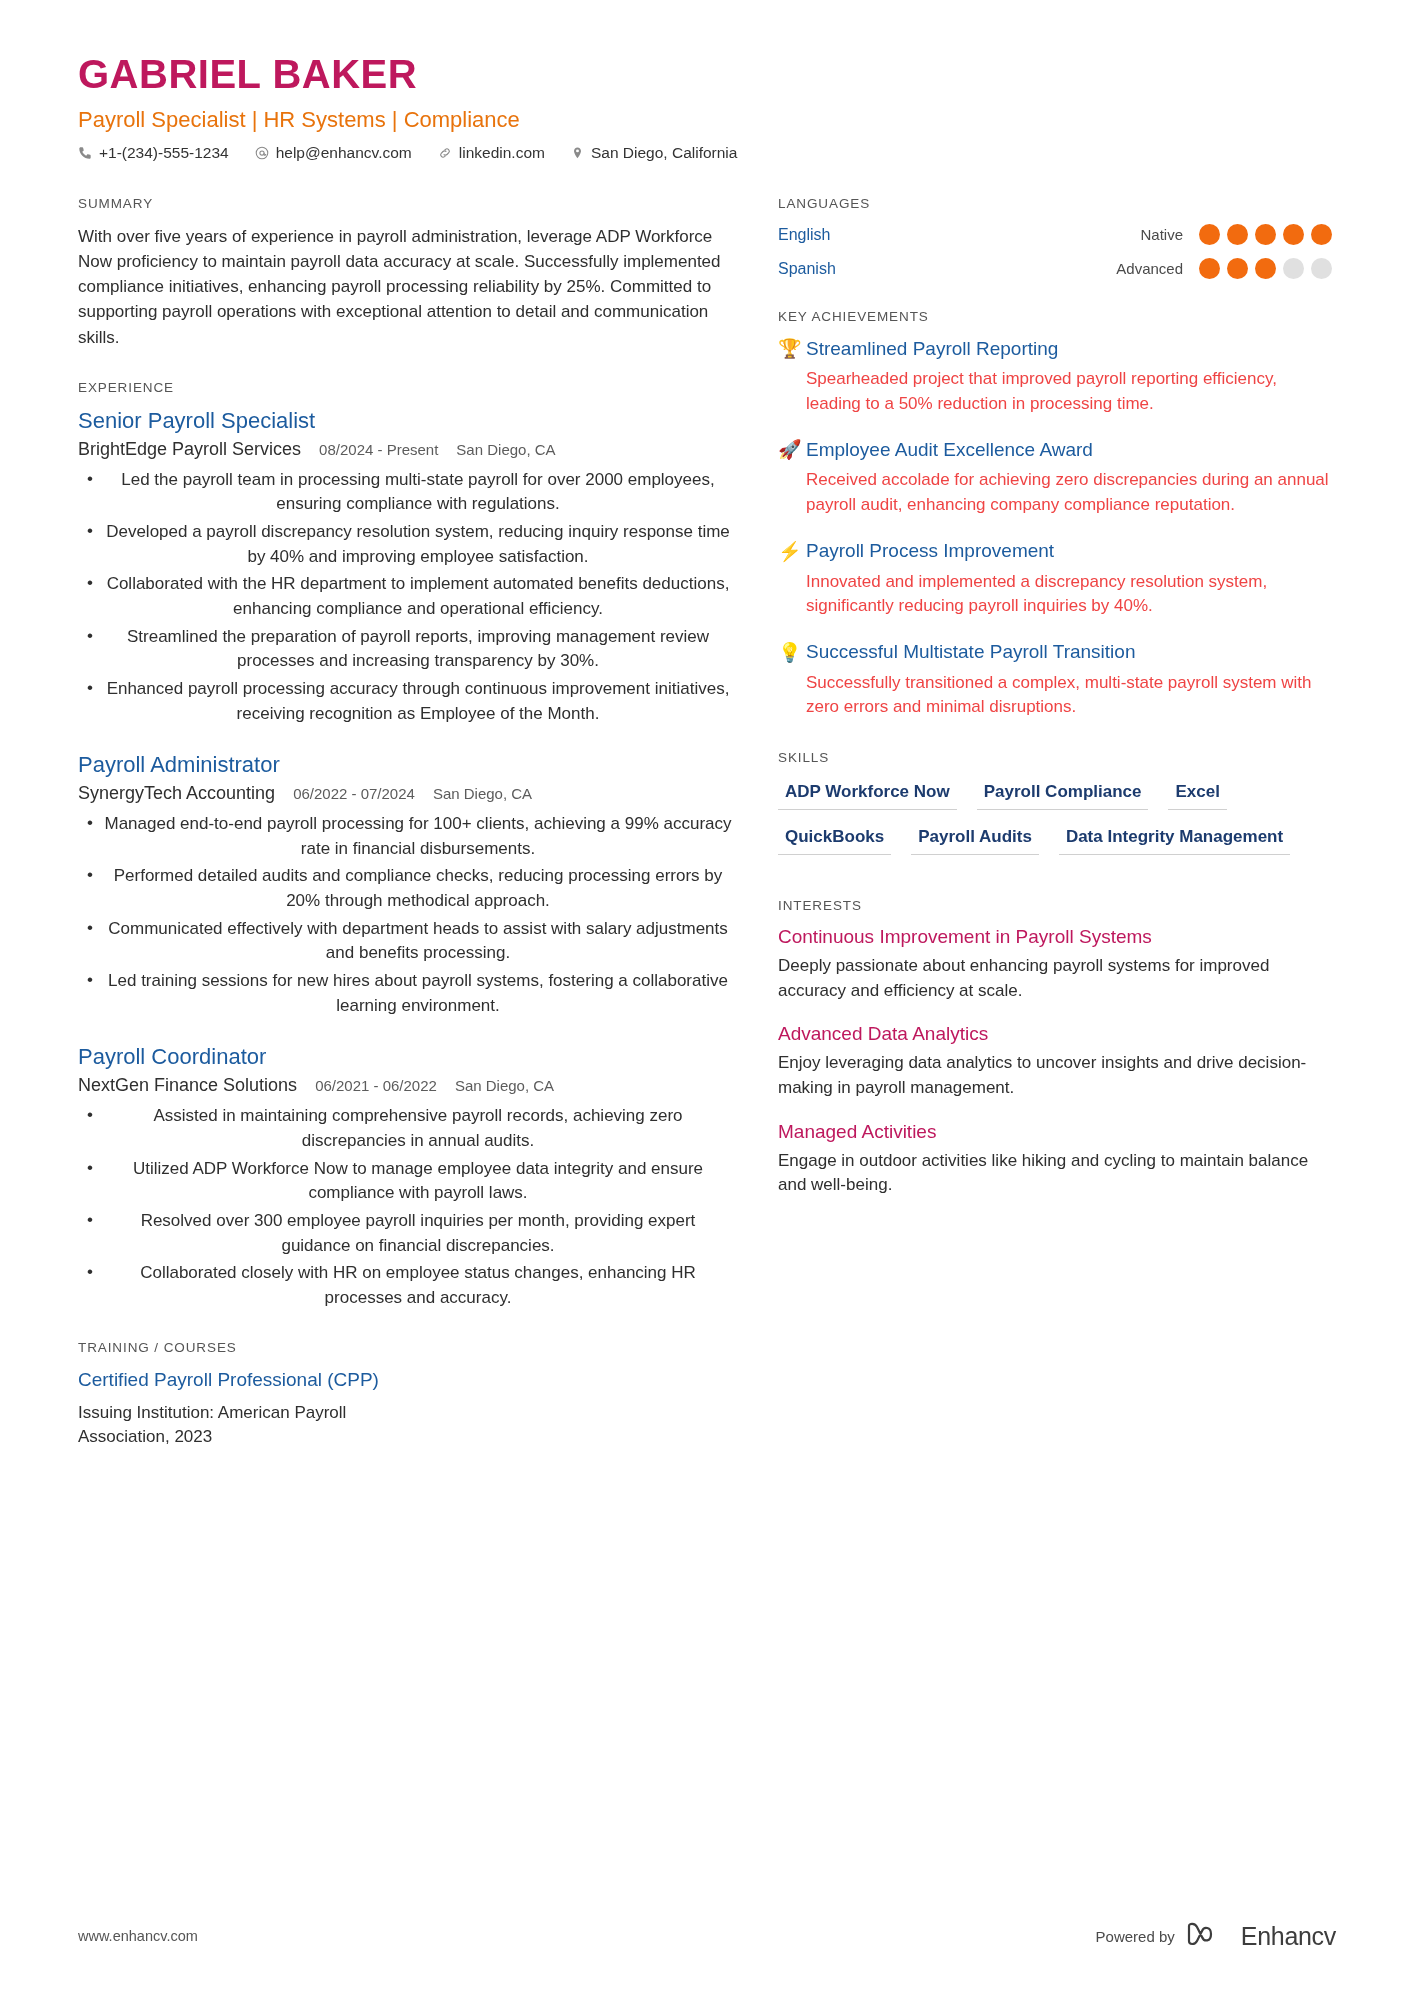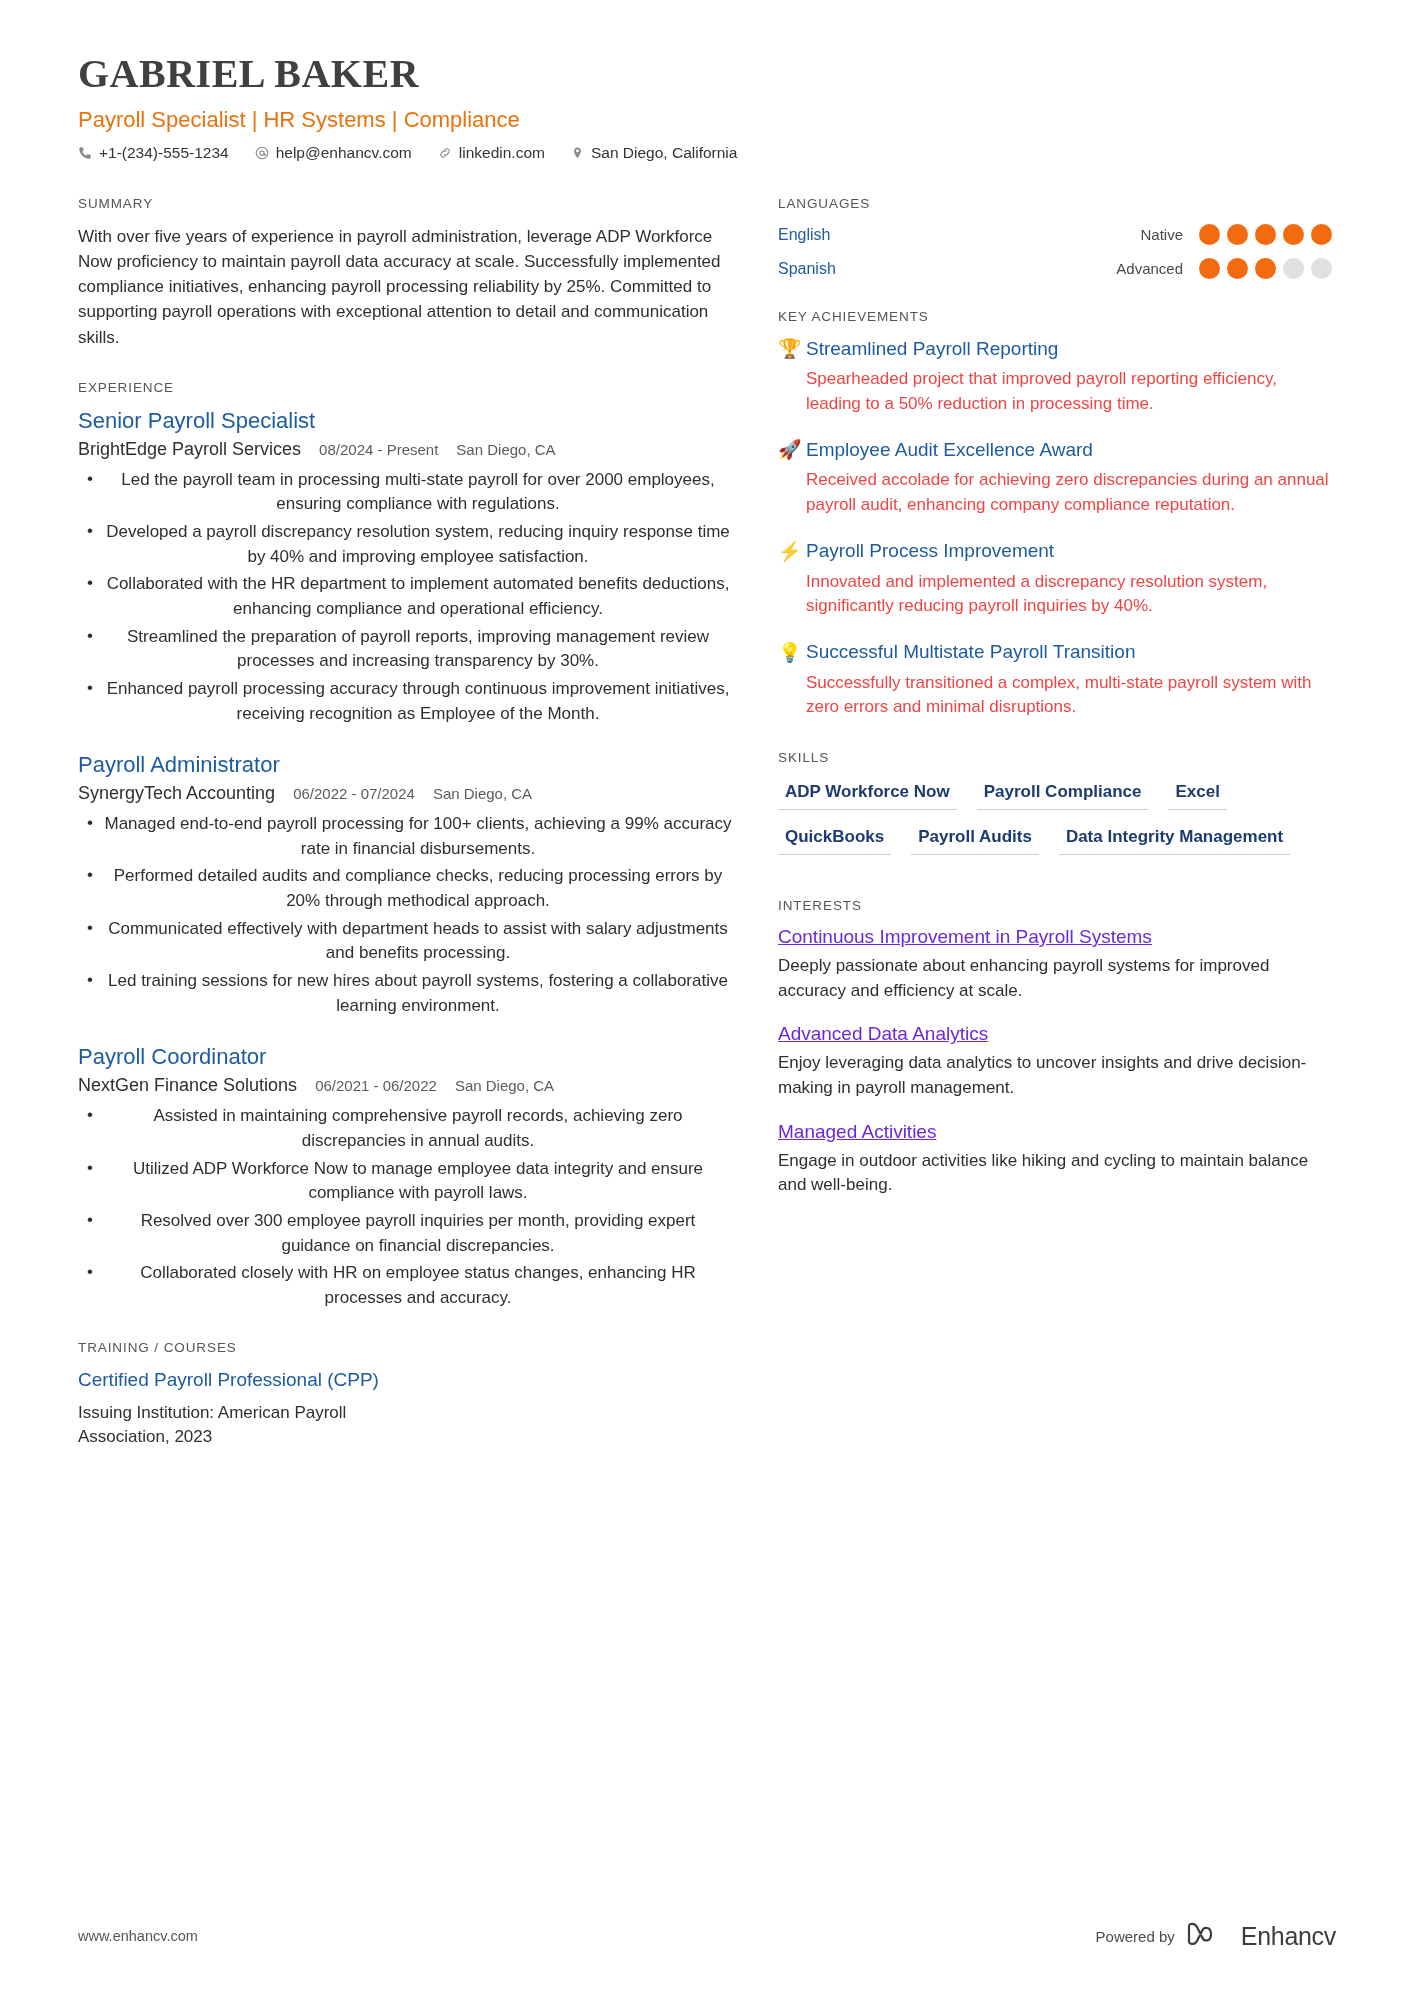--- a/index.html
+++ b/index.html
@@ -12,24 +12,23 @@
     width: 1410px;
     min-height: 1995px;
     background: #ffffff;
     position: relative;
     padding: 52px 78px 0 78px;
   }
   
   .name {
     font-size: 40px;
     font-weight: bold;
-    color: #404040;
+    color: #be185d;
     letter-spacing: 0.5px;
     line-height: 1.1;
-    font-family: Liberation Serif, serif;
   }
   .headline {
     margin-top: 11px;
     font-size: 22px;
     color: #e8730c;
     font-weight: 400;
   }
   .contact-row {
     margin-top: 11px;
     display: flex;
@@ -205,23 +204,22 @@
     color: #1c3b6e;
     border-bottom: 1.5px solid #d0d0d0;
     padding: 4px 7px 7px 7px;
     margin-bottom: 13px;
     white-space: nowrap;
   }
   
   .interest { margin-bottom: 20px; }
   .interest-title {
     font-size: 19px;
-    color: #6d28d9;
+    color: #be185d;
     margin-bottom: 6px;
-    text-decoration: underline;
   }
   .interest-desc {
     font-size: 17px;
     line-height: 1.45;
     color: #2f2f2f;
   }
   
   .footer {
     position: absolute;
     left: 78px;

